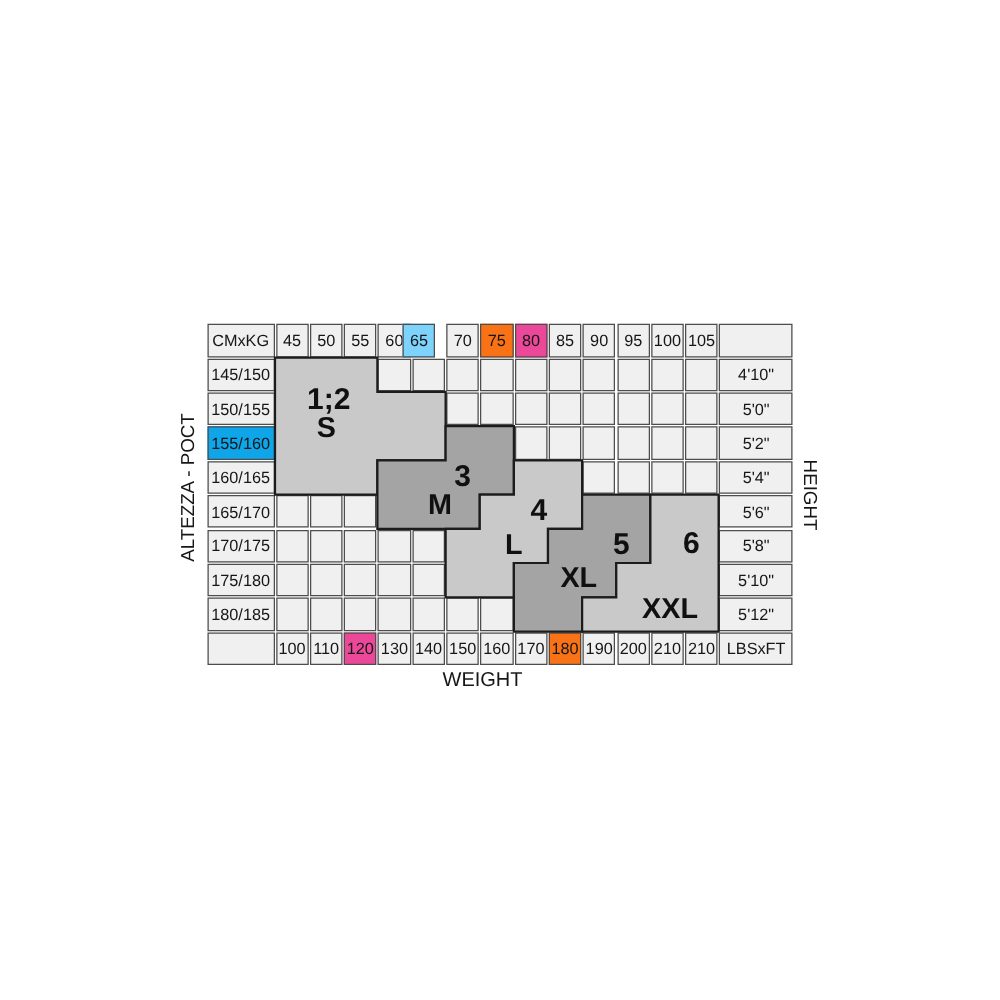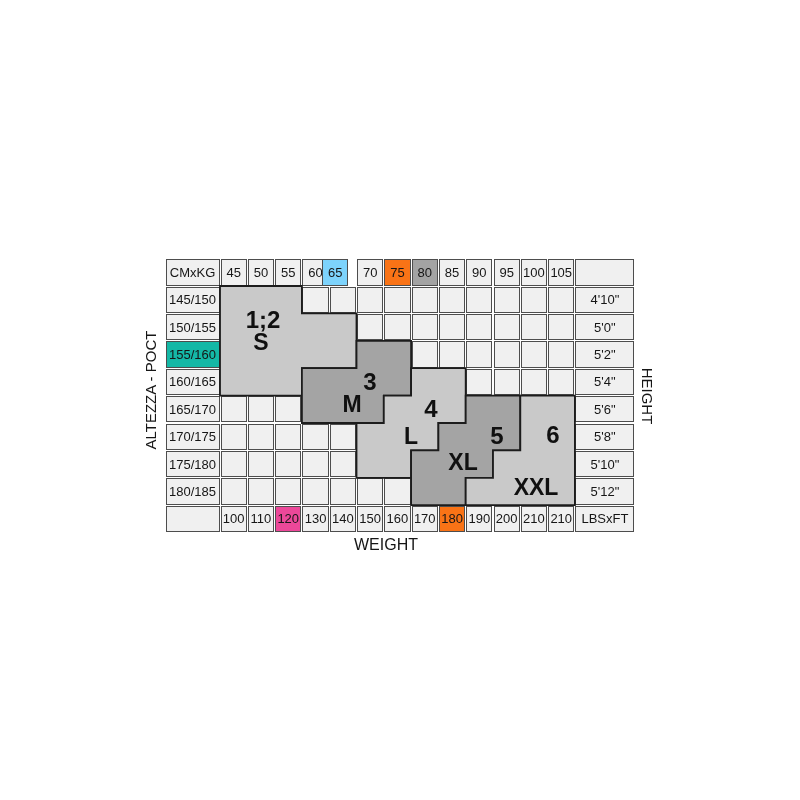--- a/index.html
+++ b/index.html
@@ -40,21 +40,21 @@
   <div class="axis-title bottom">WEIGHT</div>
   <div class="chart-table">
       <div class="cell" style="left: 0.5px; top: 0.5px; width: 52px; height: 25px; background: rgb(240, 240, 240); border-color: rgb(77, 77, 77);">CMxKG</div>
       <div class="cell" style="left: 55.5px; top: 0.5px; width: 24.3px; height: 25px; background: rgb(240, 240, 240); border-color: rgb(77, 77, 77);">45</div>
       <div class="cell" style="left: 82.8px; top: 0.5px; width: 24.3px; height: 25px; background: rgb(240, 240, 240); border-color: rgb(77, 77, 77);">50</div>
       <div class="cell" style="left: 110.1px; top: 0.5px; width: 24.3px; height: 25px; background: rgb(240, 240, 240); border-color: rgb(77, 77, 77);">55</div>
       <div class="cell" style="left: 137.4px; top: 0.5px; width: 24.3px; height: 25px; background: rgb(240, 240, 240); border-color: rgb(77, 77, 77);">60</div>
       <div class="cell" style="left: 157px; top: 0.5px; width: 24.3px; height: 25px; background: #7dd3fc; border-color: rgb(77, 77, 77);">65</div>
       <div class="cell" style="left: 192px; top: 0.5px; width: 24.3px; height: 25px; background: rgb(240, 240, 240); border-color: rgb(77, 77, 77);">70</div>
       <div class="cell" style="left: 219.3px; top: 0.5px; width: 24.3px; height: 25px; background: #f97316; border-color: rgb(77, 77, 77);">75</div>
-      <div class="cell" style="left: 246.6px; top: 0.5px; width: 24.3px; height: 25px; background: #a3a3a3; border-color: rgb(77, 77, 77);">80</div>
+      <div class="cell" style="left: 246.6px; top: 0.5px; width: 24.3px; height: 25px; background: #ec4899; border-color: rgb(77, 77, 77);">80</div>
       <div class="cell" style="left: 273.9px; top: 0.5px; width: 24.3px; height: 25px; background: rgb(240, 240, 240); border-color: rgb(77, 77, 77);">85</div>
       <div class="cell" style="left: 301.2px; top: 0.5px; width: 24.3px; height: 25px; background: rgb(240, 240, 240); border-color: rgb(77, 77, 77);">90</div>
       <div class="cell" style="left: 328.5px; top: 0.5px; width: 24.3px; height: 25px; background: rgb(240, 240, 240); border-color: rgb(77, 77, 77);">95</div>
       <div class="cell" style="left: 355.8px; top: 0.5px; width: 24.3px; height: 25px; background: rgb(240, 240, 240); border-color: rgb(77, 77, 77);">100</div>
       <div class="cell" style="left: 383.1px; top: 0.5px; width: 24.3px; height: 25px; background: rgb(240, 240, 240); border-color: rgb(77, 77, 77);">105</div>
       <div class="cell" style="left: 410.4px; top: 0.5px; width: 57px; height: 25px; background: rgb(240, 240, 240); border-color: rgb(77, 77, 77);"></div>
       <div class="cell" style="left: 0.5px; top: 28.5px; width: 52px; height: 24.4px; background: rgb(240, 240, 240); border-color: rgb(77, 77, 77);">145/150</div>
       <div class="cell" style="left: 55.5px; top: 28.5px; width: 24.3px; height: 24.4px; background: rgb(240, 240, 240); border-color: rgb(77, 77, 77);"></div>
       <div class="cell" style="left: 82.8px; top: 28.5px; width: 24.3px; height: 24.4px; background: rgb(240, 240, 240); border-color: rgb(77, 77, 77);"></div>
       <div class="cell" style="left: 110.1px; top: 28.5px; width: 24.3px; height: 24.4px; background: rgb(240, 240, 240); border-color: rgb(77, 77, 77);"></div>
@@ -77,21 +77,21 @@
       <div class="cell" style="left: 164.7px; top: 55.9px; width: 24.3px; height: 24.4px; background: rgb(240, 240, 240); border-color: rgb(77, 77, 77);"></div>
       <div class="cell" style="left: 192px; top: 55.9px; width: 24.3px; height: 24.4px; background: rgb(240, 240, 240); border-color: rgb(77, 77, 77);"></div>
       <div class="cell" style="left: 219.3px; top: 55.9px; width: 24.3px; height: 24.4px; background: rgb(240, 240, 240); border-color: rgb(77, 77, 77);"></div>
       <div class="cell" style="left: 246.6px; top: 55.9px; width: 24.3px; height: 24.4px; background: rgb(240, 240, 240); border-color: rgb(77, 77, 77);"></div>
       <div class="cell" style="left: 273.9px; top: 55.9px; width: 24.3px; height: 24.4px; background: rgb(240, 240, 240); border-color: rgb(77, 77, 77);"></div>
       <div class="cell" style="left: 301.2px; top: 55.9px; width: 24.3px; height: 24.4px; background: rgb(240, 240, 240); border-color: rgb(77, 77, 77);"></div>
       <div class="cell" style="left: 328.5px; top: 55.9px; width: 24.3px; height: 24.4px; background: rgb(240, 240, 240); border-color: rgb(77, 77, 77);"></div>
       <div class="cell" style="left: 355.8px; top: 55.9px; width: 24.3px; height: 24.4px; background: rgb(240, 240, 240); border-color: rgb(77, 77, 77);"></div>
       <div class="cell" style="left: 383.1px; top: 55.9px; width: 24.3px; height: 24.4px; background: rgb(240, 240, 240); border-color: rgb(77, 77, 77);"></div>
       <div class="cell" style="left: 410.4px; top: 55.9px; width: 57px; height: 24.4px; background: rgb(240, 240, 240); border-color: rgb(77, 77, 77);">5'0"</div>
-      <div class="cell" style="left: 0.5px; top: 83.3px; width: 52px; height: 24.4px; background: #14b8a6; border-color: rgb(77, 77, 77);">155/160</div>
+      <div class="cell" style="left: 0.5px; top: 83.3px; width: 52px; height: 24.4px; background: #0ea5e9; border-color: rgb(77, 77, 77);">155/160</div>
       <div class="cell" style="left: 55.5px; top: 83.3px; width: 24.3px; height: 24.4px; background: rgb(240, 240, 240); border-color: rgb(77, 77, 77);"></div>
       <div class="cell" style="left: 82.8px; top: 83.3px; width: 24.3px; height: 24.4px; background: rgb(240, 240, 240); border-color: rgb(77, 77, 77);"></div>
       <div class="cell" style="left: 110.1px; top: 83.3px; width: 24.3px; height: 24.4px; background: rgb(240, 240, 240); border-color: rgb(77, 77, 77);"></div>
       <div class="cell" style="left: 137.4px; top: 83.3px; width: 24.3px; height: 24.4px; background: rgb(240, 240, 240); border-color: rgb(77, 77, 77);"></div>
       <div class="cell" style="left: 164.7px; top: 83.3px; width: 24.3px; height: 24.4px; background: rgb(240, 240, 240); border-color: rgb(77, 77, 77);"></div>
       <div class="cell" style="left: 192px; top: 83.3px; width: 24.3px; height: 24.4px; background: rgb(240, 240, 240); border-color: rgb(77, 77, 77);"></div>
       <div class="cell" style="left: 219.3px; top: 83.3px; width: 24.3px; height: 24.4px; background: rgb(240, 240, 240); border-color: rgb(77, 77, 77);"></div>
       <div class="cell" style="left: 246.6px; top: 83.3px; width: 24.3px; height: 24.4px; background: rgb(240, 240, 240); border-color: rgb(77, 77, 77);"></div>
       <div class="cell" style="left: 273.9px; top: 83.3px; width: 24.3px; height: 24.4px; background: rgb(240, 240, 240); border-color: rgb(77, 77, 77);"></div>
       <div class="cell" style="left: 301.2px; top: 83.3px; width: 24.3px; height: 24.4px; background: rgb(240, 240, 240); border-color: rgb(77, 77, 77);"></div>

